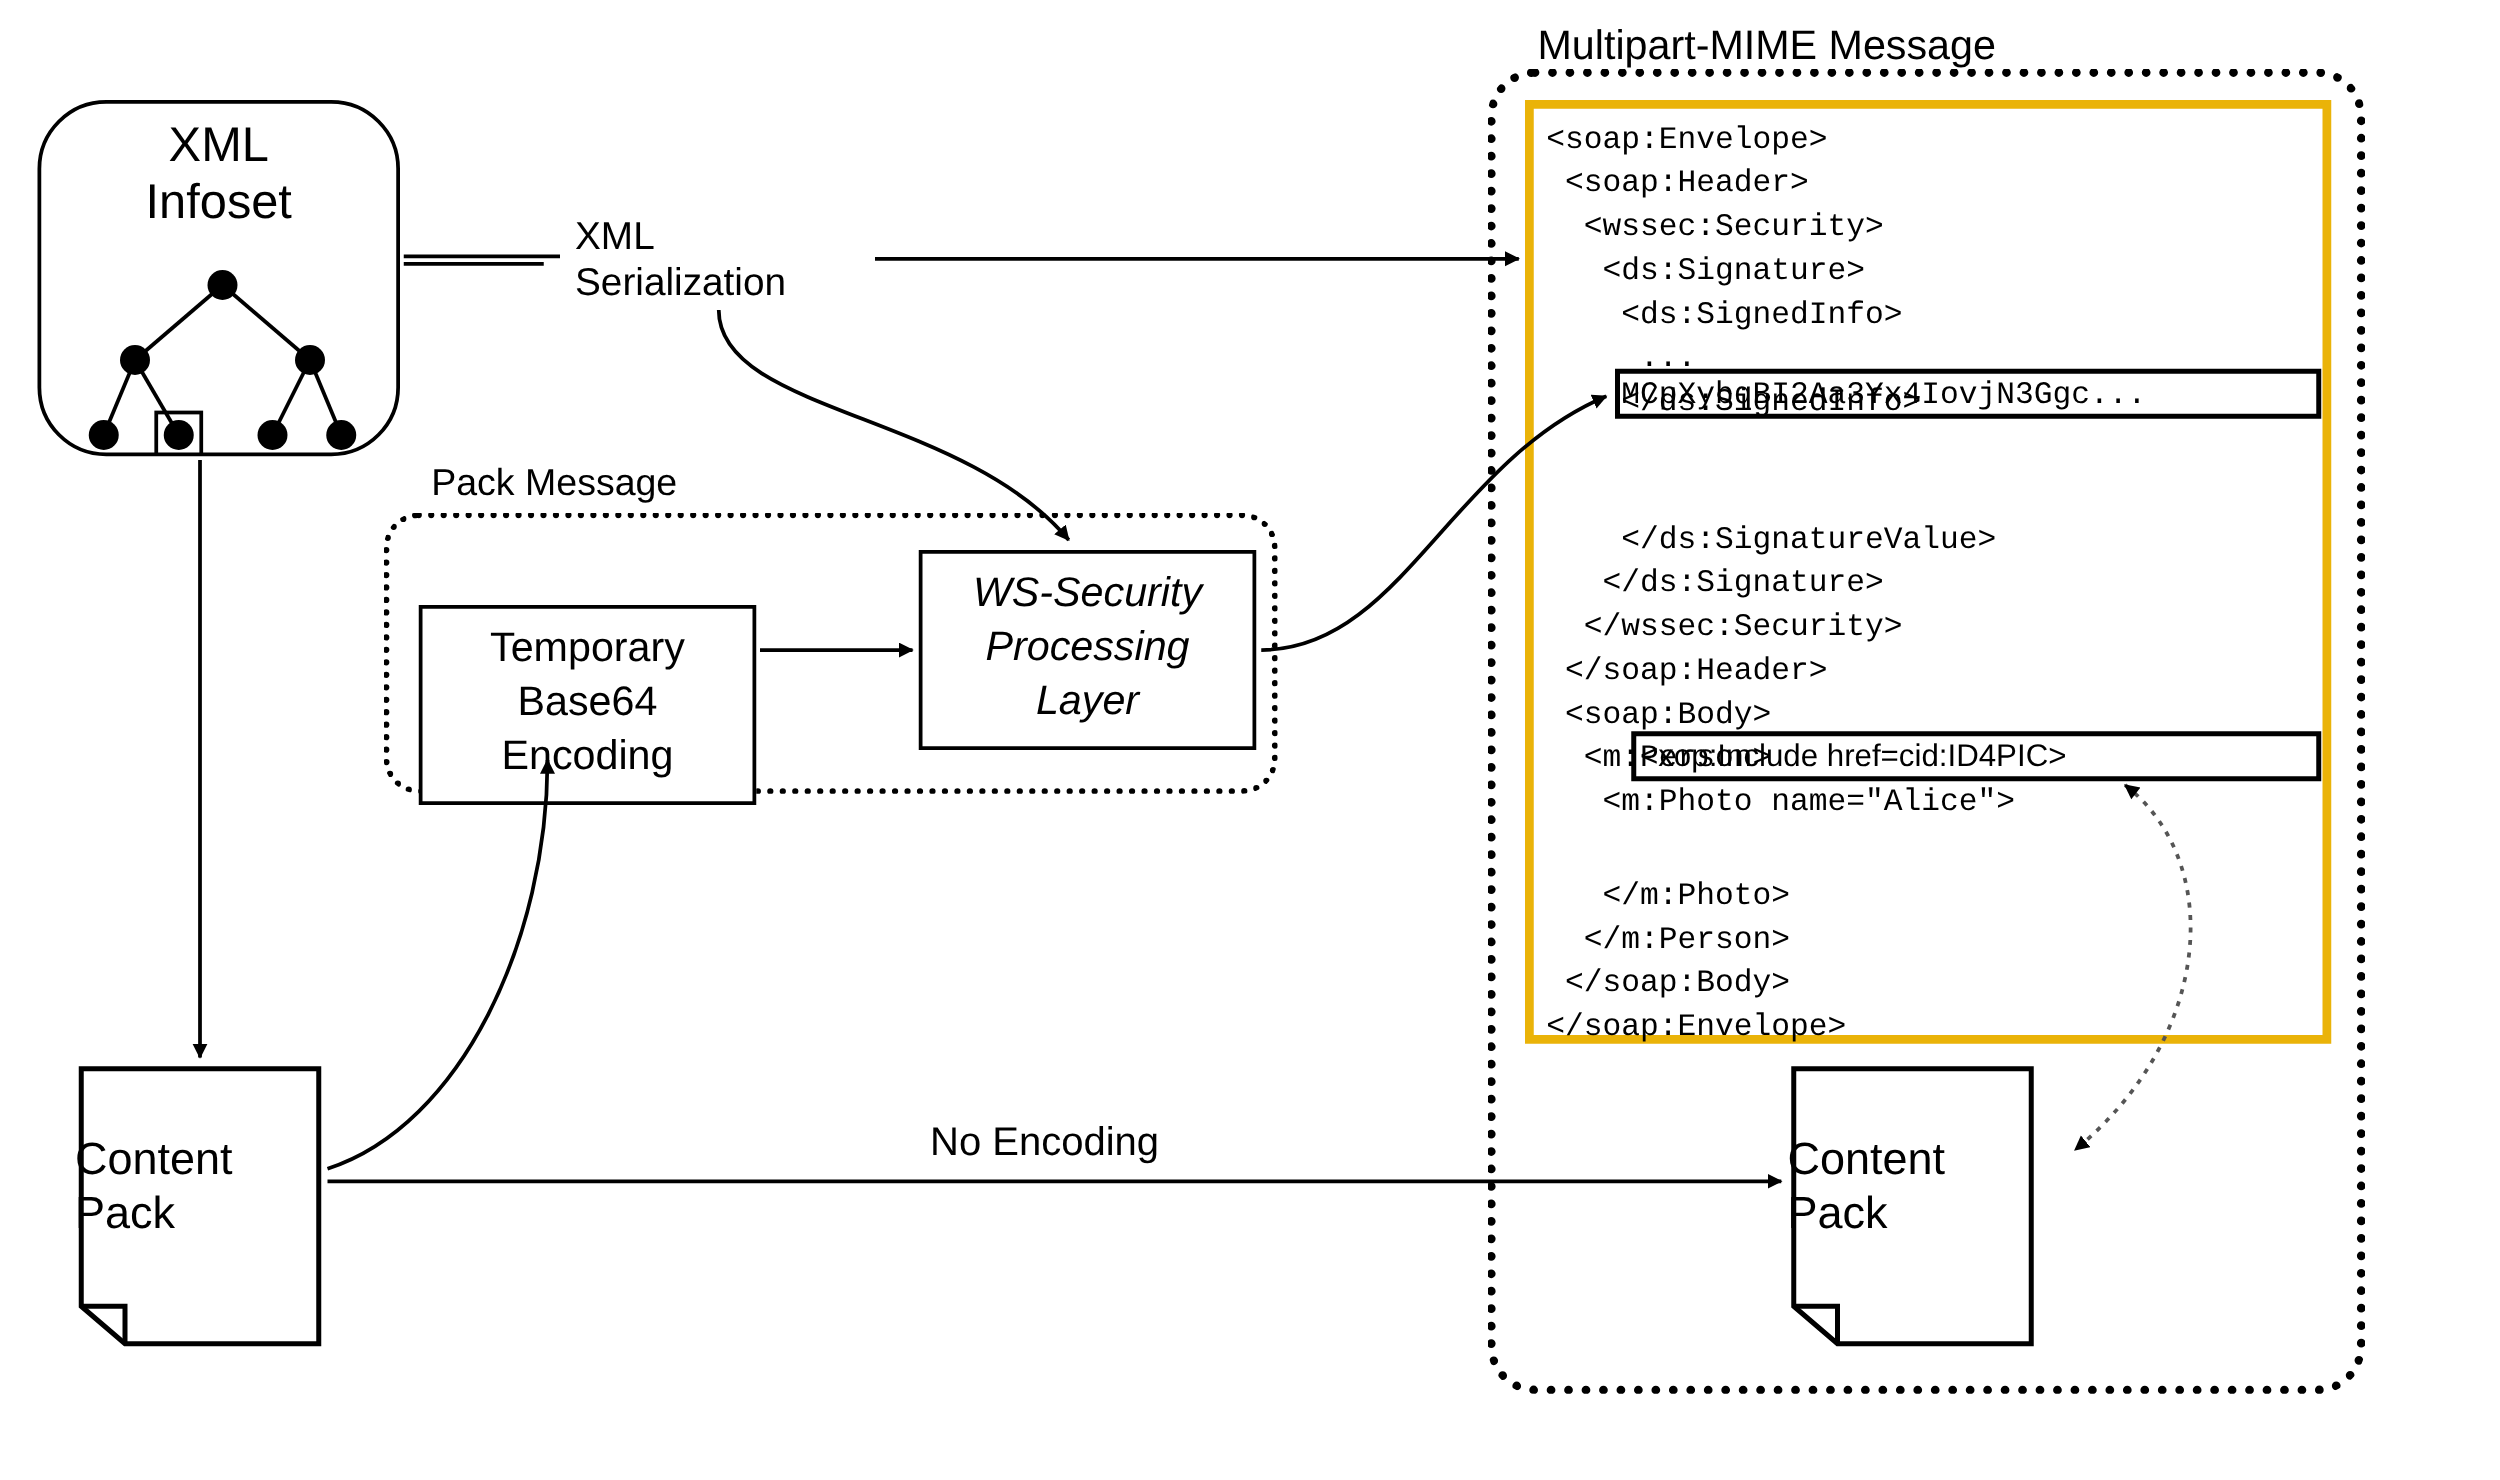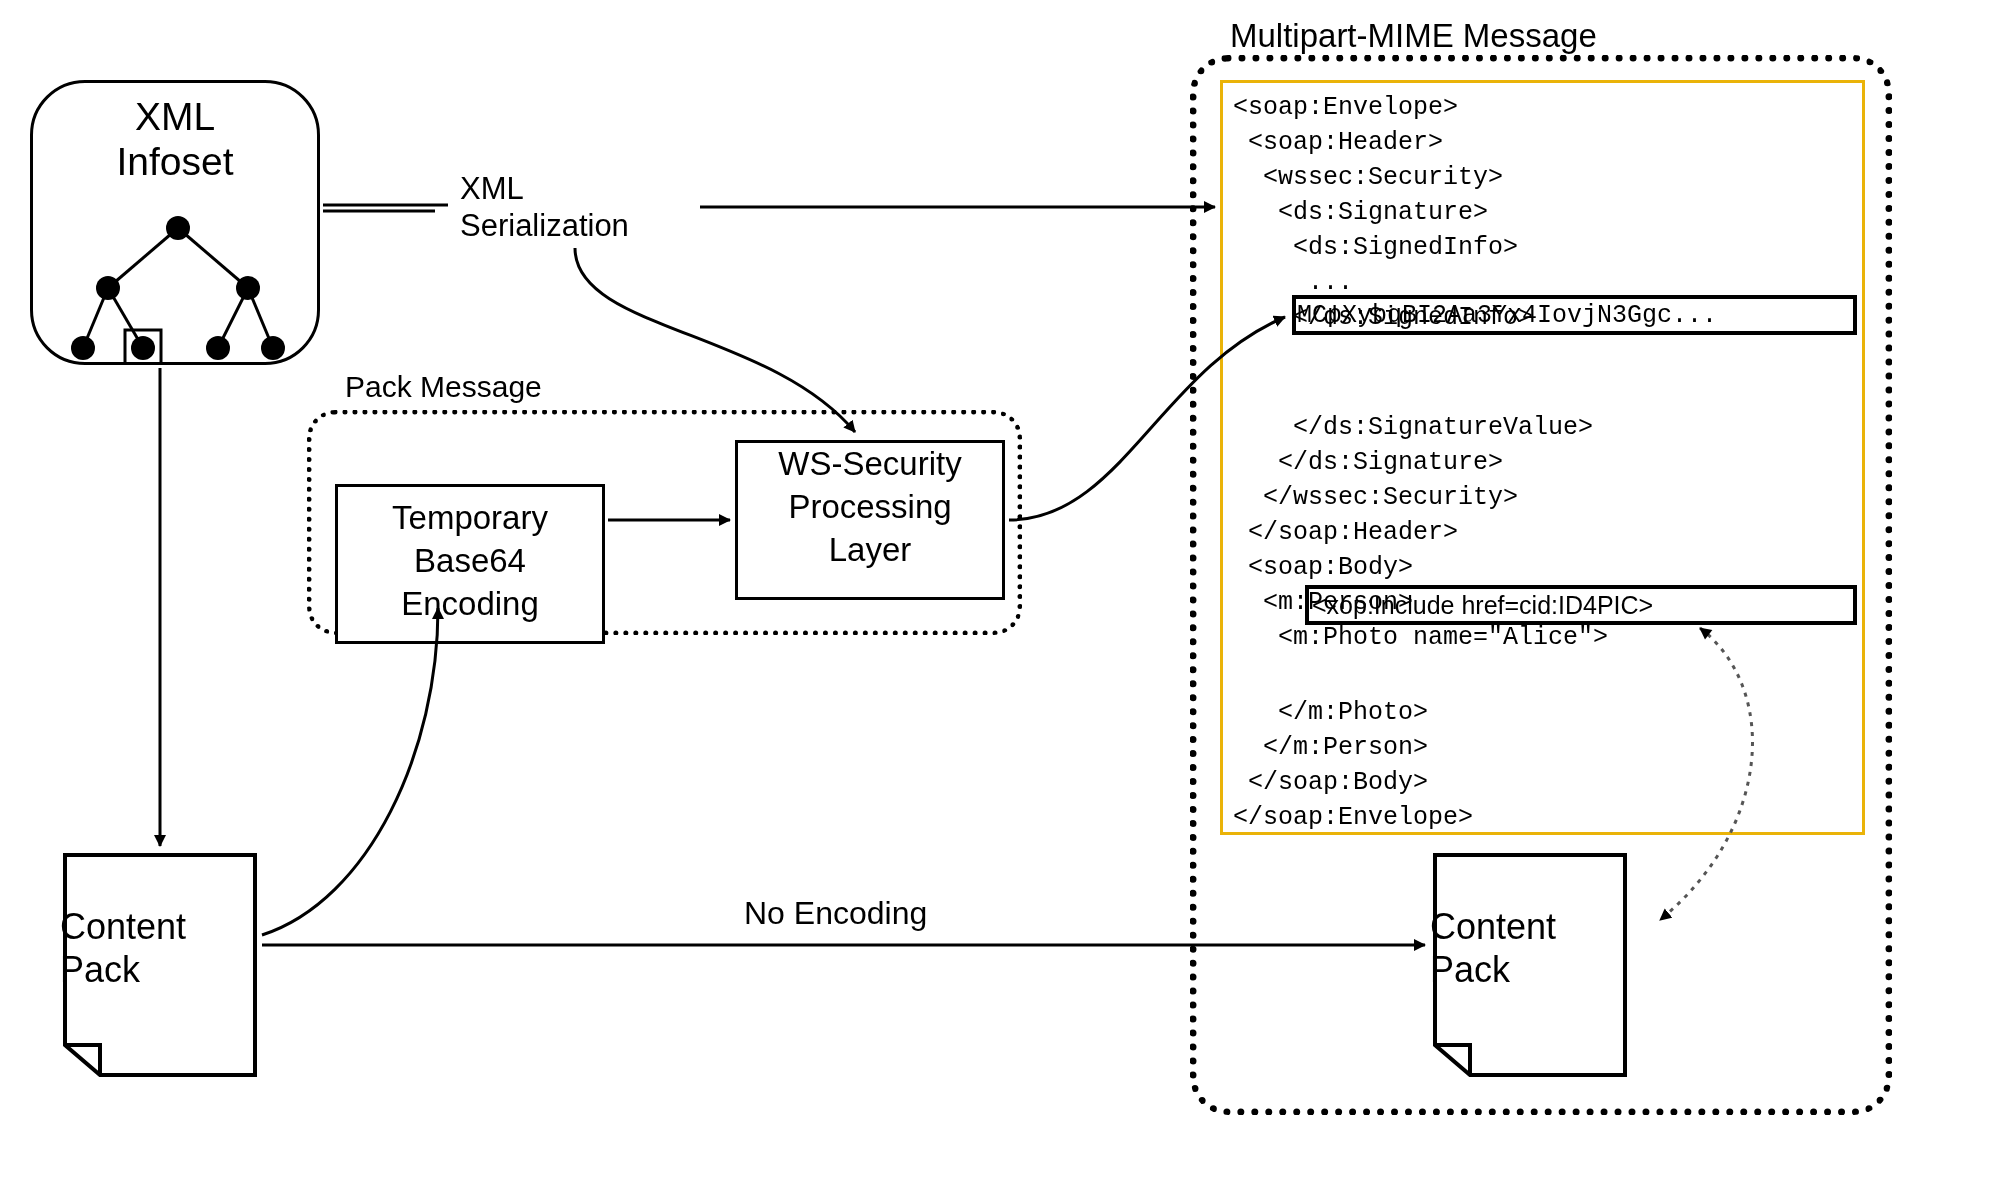--- a/index.html
+++ b/index.html
@@ -66,21 +66,23 @@
     width: 270px; height: 160px;
     font-size: 33px;
     padding-top: 10px;
     line-height: 1.3;
     margin-top: 44px;
   }
   .wssec {
     left: 735px; top: 440px;
     width: 270px; height: 160px;
     font-size: 33px;
+    padding-top: 10px;
     line-height: 1.3;
+    font-style: italic;
   }
   
   .content-pack-left {
     position: absolute;
     left: 60px; top: 850px;
     width: 200px; height: 230px;
   }
   .content-pack-text {
     position: absolute;
     font-size: 36px;
@@ -99,21 +101,21 @@
     width: 702px; height: 1060px;
     border: 7px dotted #000;
     border-radius: 38px;
     box-sizing: border-box;
   }
   
   .xml-code {
     position: absolute;
     left: 1220px; top: 80px;
     width: 645px; height: 755px;
-    border: 3px solid #eab308;
+    border: 7px solid #eab308;
     box-sizing: border-box;
     padding: 10px;
   }
   .code-line {
     position: absolute;
     left: 10px;
     font-family: "Courier New", Courier, monospace;
     font-size: 25px;
     white-space: pre;
   }

